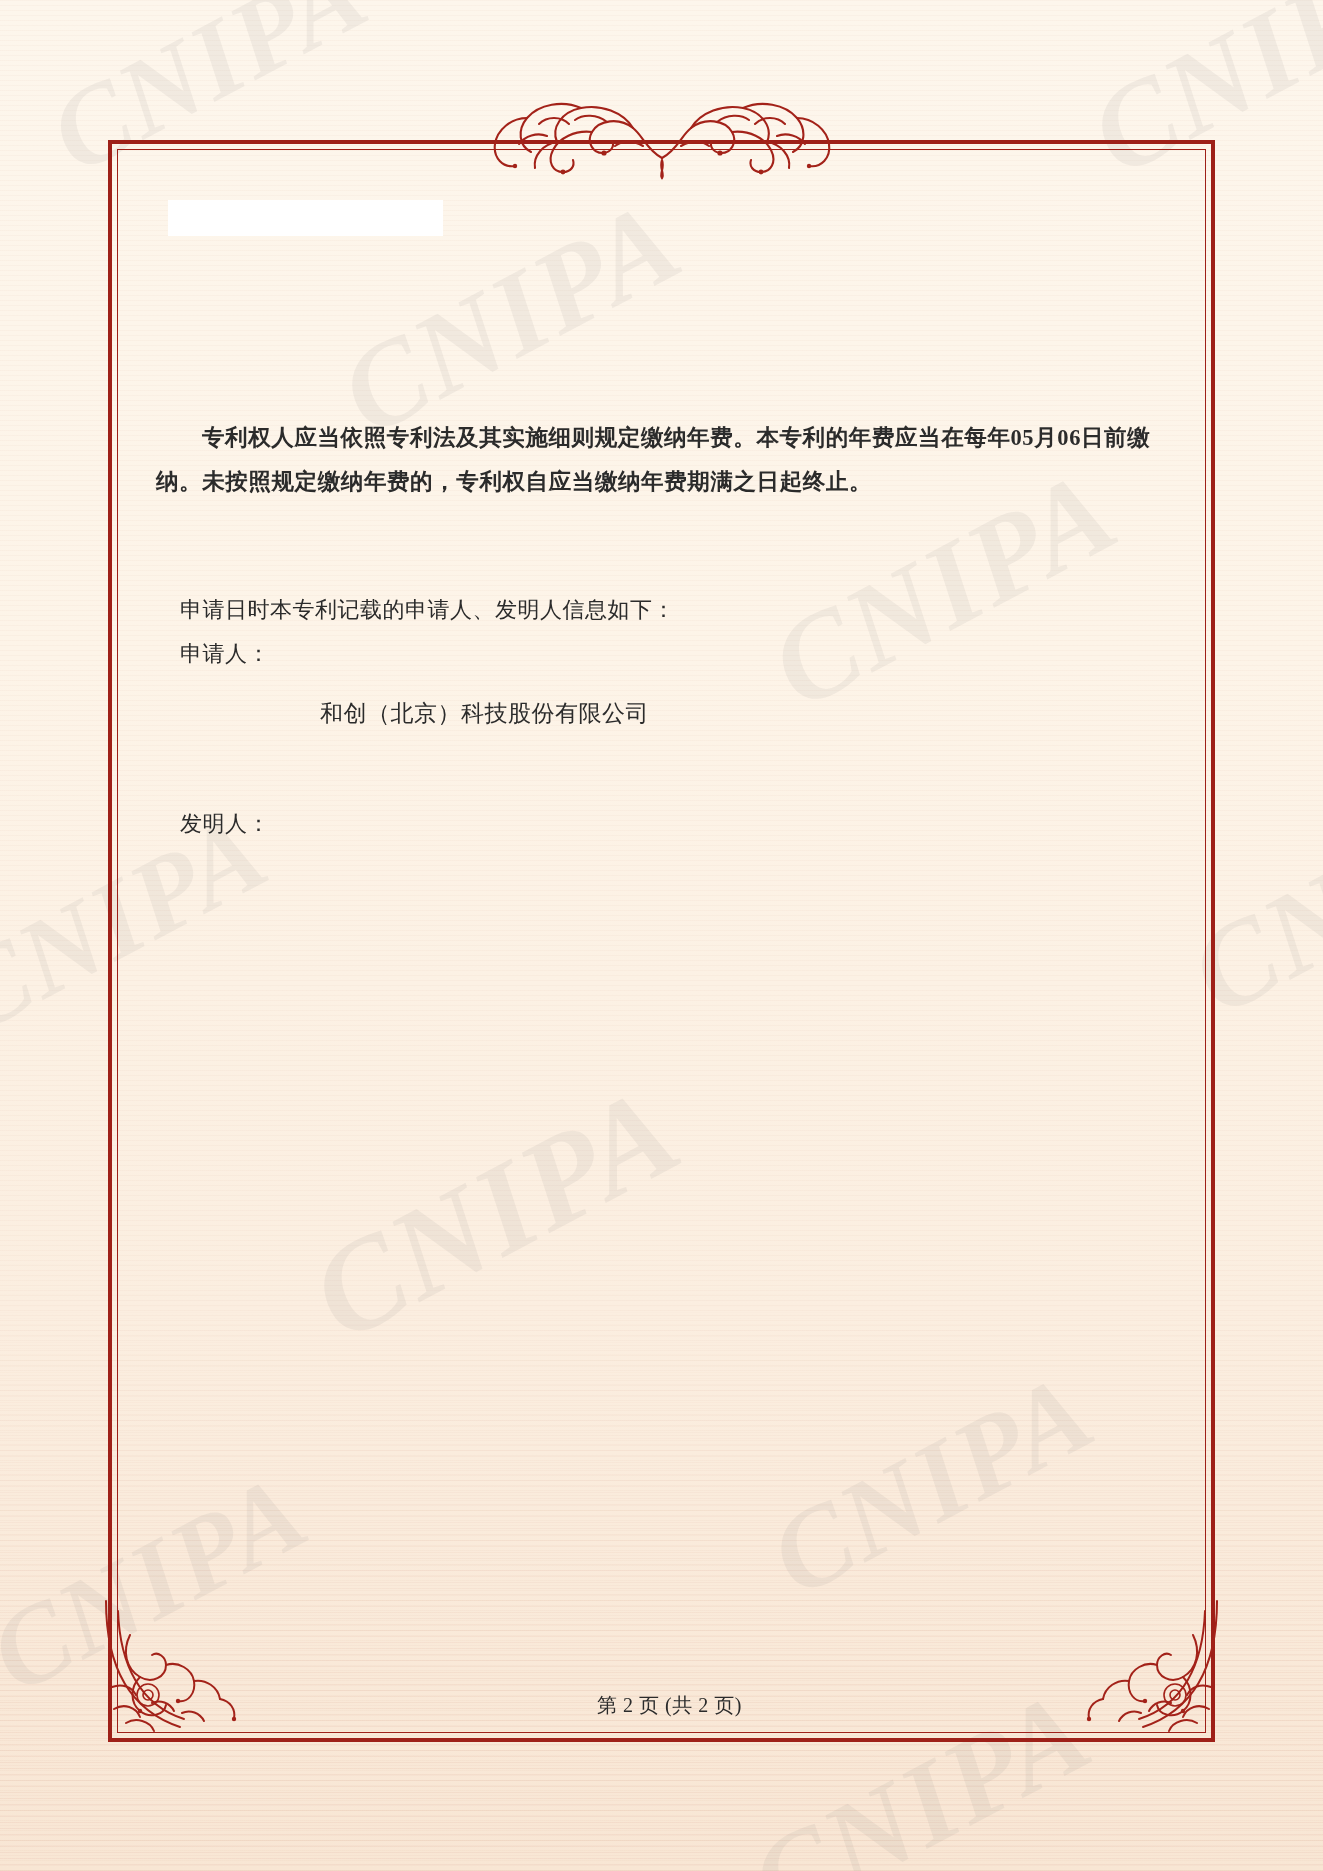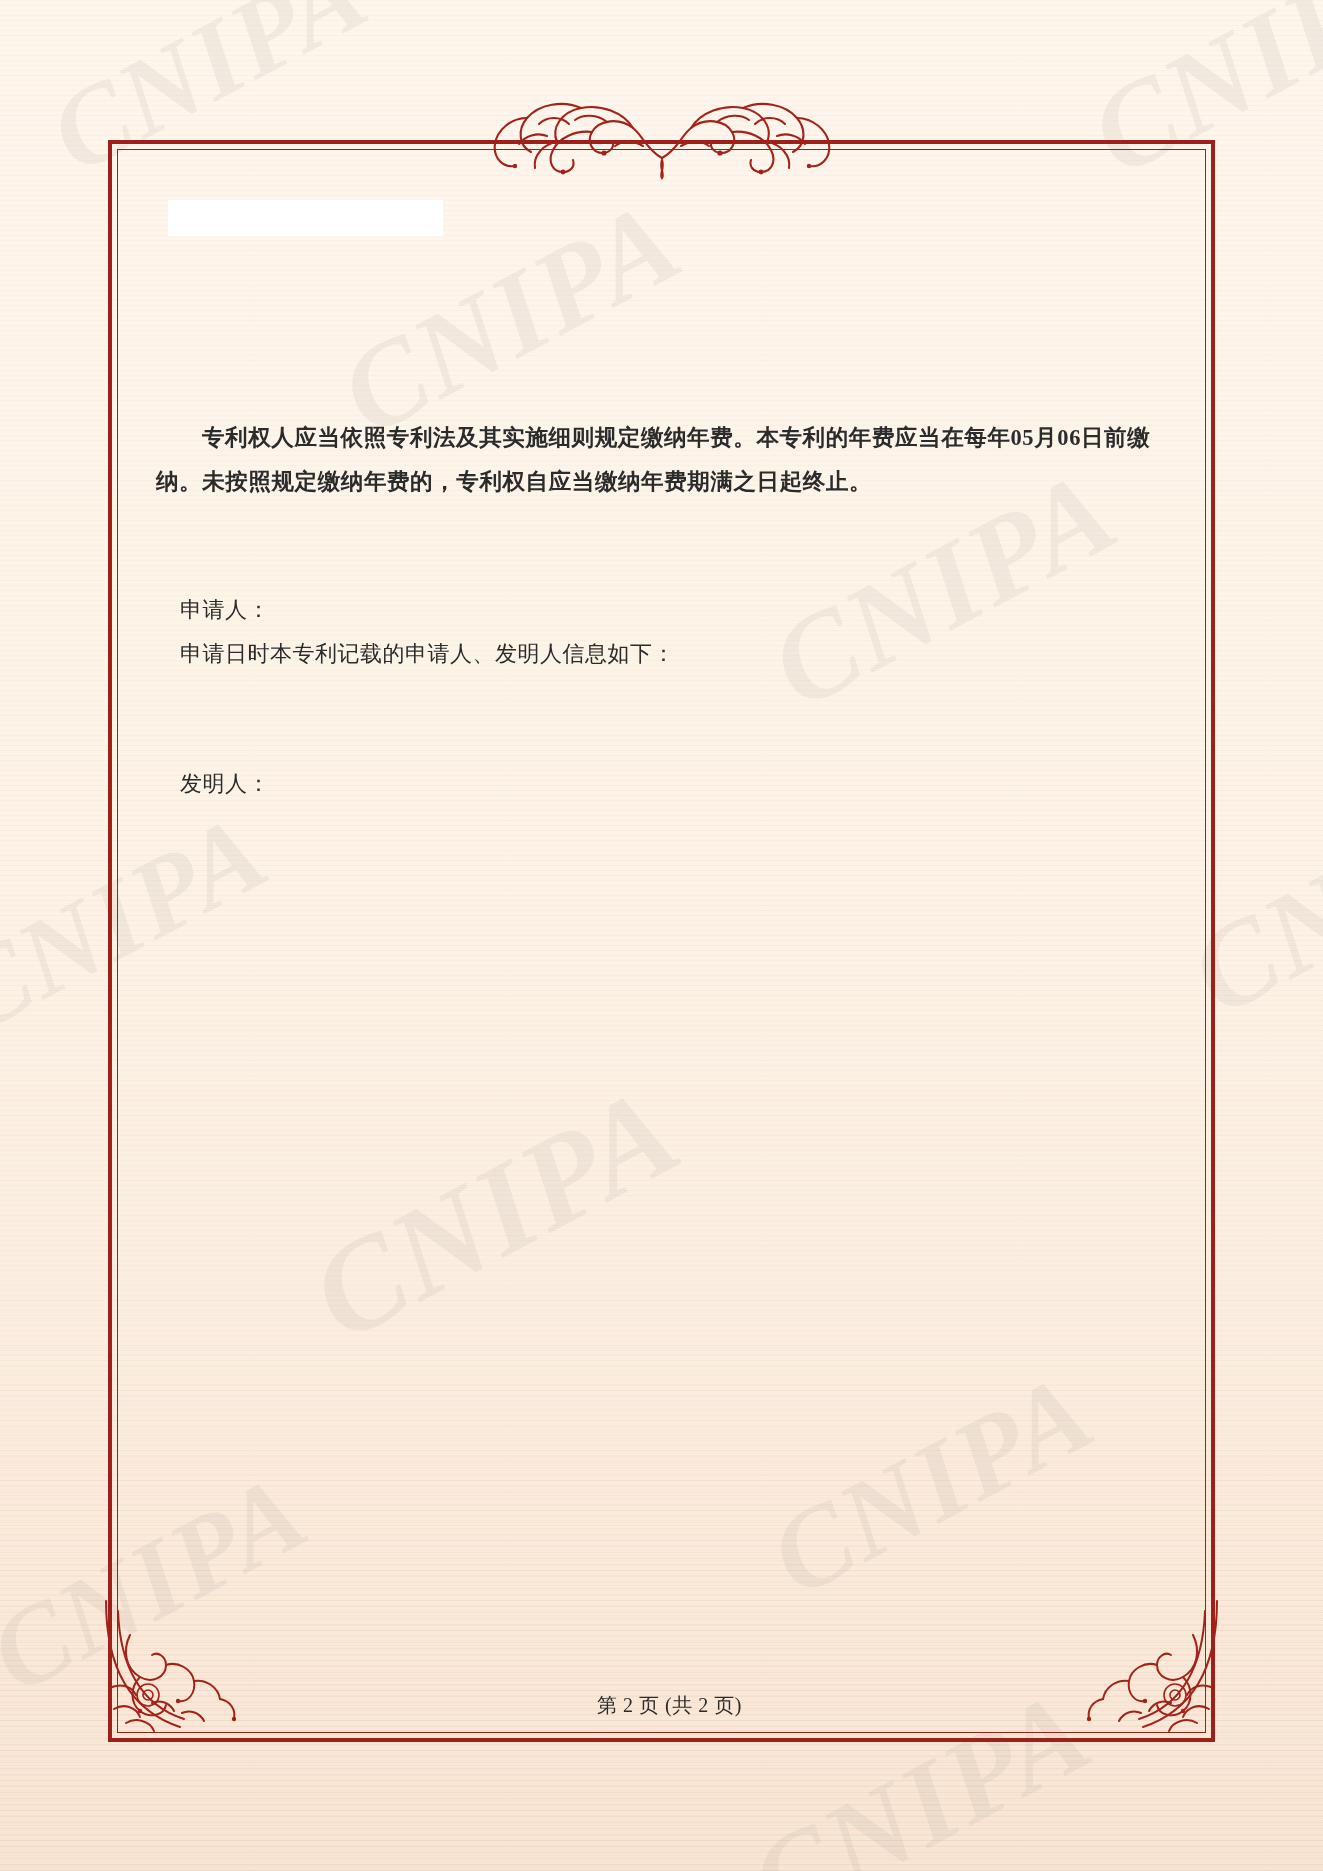--- a/index.html
+++ b/index.html
@@ -278,23 +278,24 @@
     </svg>
   </div>
 
   <div class="redaction"></div>
 
   <div class="content">
     <p class="para">专利权人应当依照专利法及其实施细则规定缴纳年费。本专利的年费应当在每年05月06日前缴纳。未按照规定缴纳年费的，专利权自应当缴纳年费期满之日起终止。</p>
 
     <div class="spacer-lg"></div>
 
+    <p class="block-label">申请日时本专利记载的申请人、发明人信息如下：</p>
     <p class="block-label">申请人：</p>
-    <p class="block-label">申请日时本专利记载的申请人、发明人信息如下：</p>
     <div class="spacer-sm"></div>
+    <p class="name-value">和创（北京）科技股份有限公司</p>
 
     <div class="spacer-lg"></div>
 
     <p class="block-label">发明人：</p>
     <div class="spacer-sm"></div>
   </div>
 
   <div class="footer">第 2 页 (共 2 页)</div>
 
 </div>

